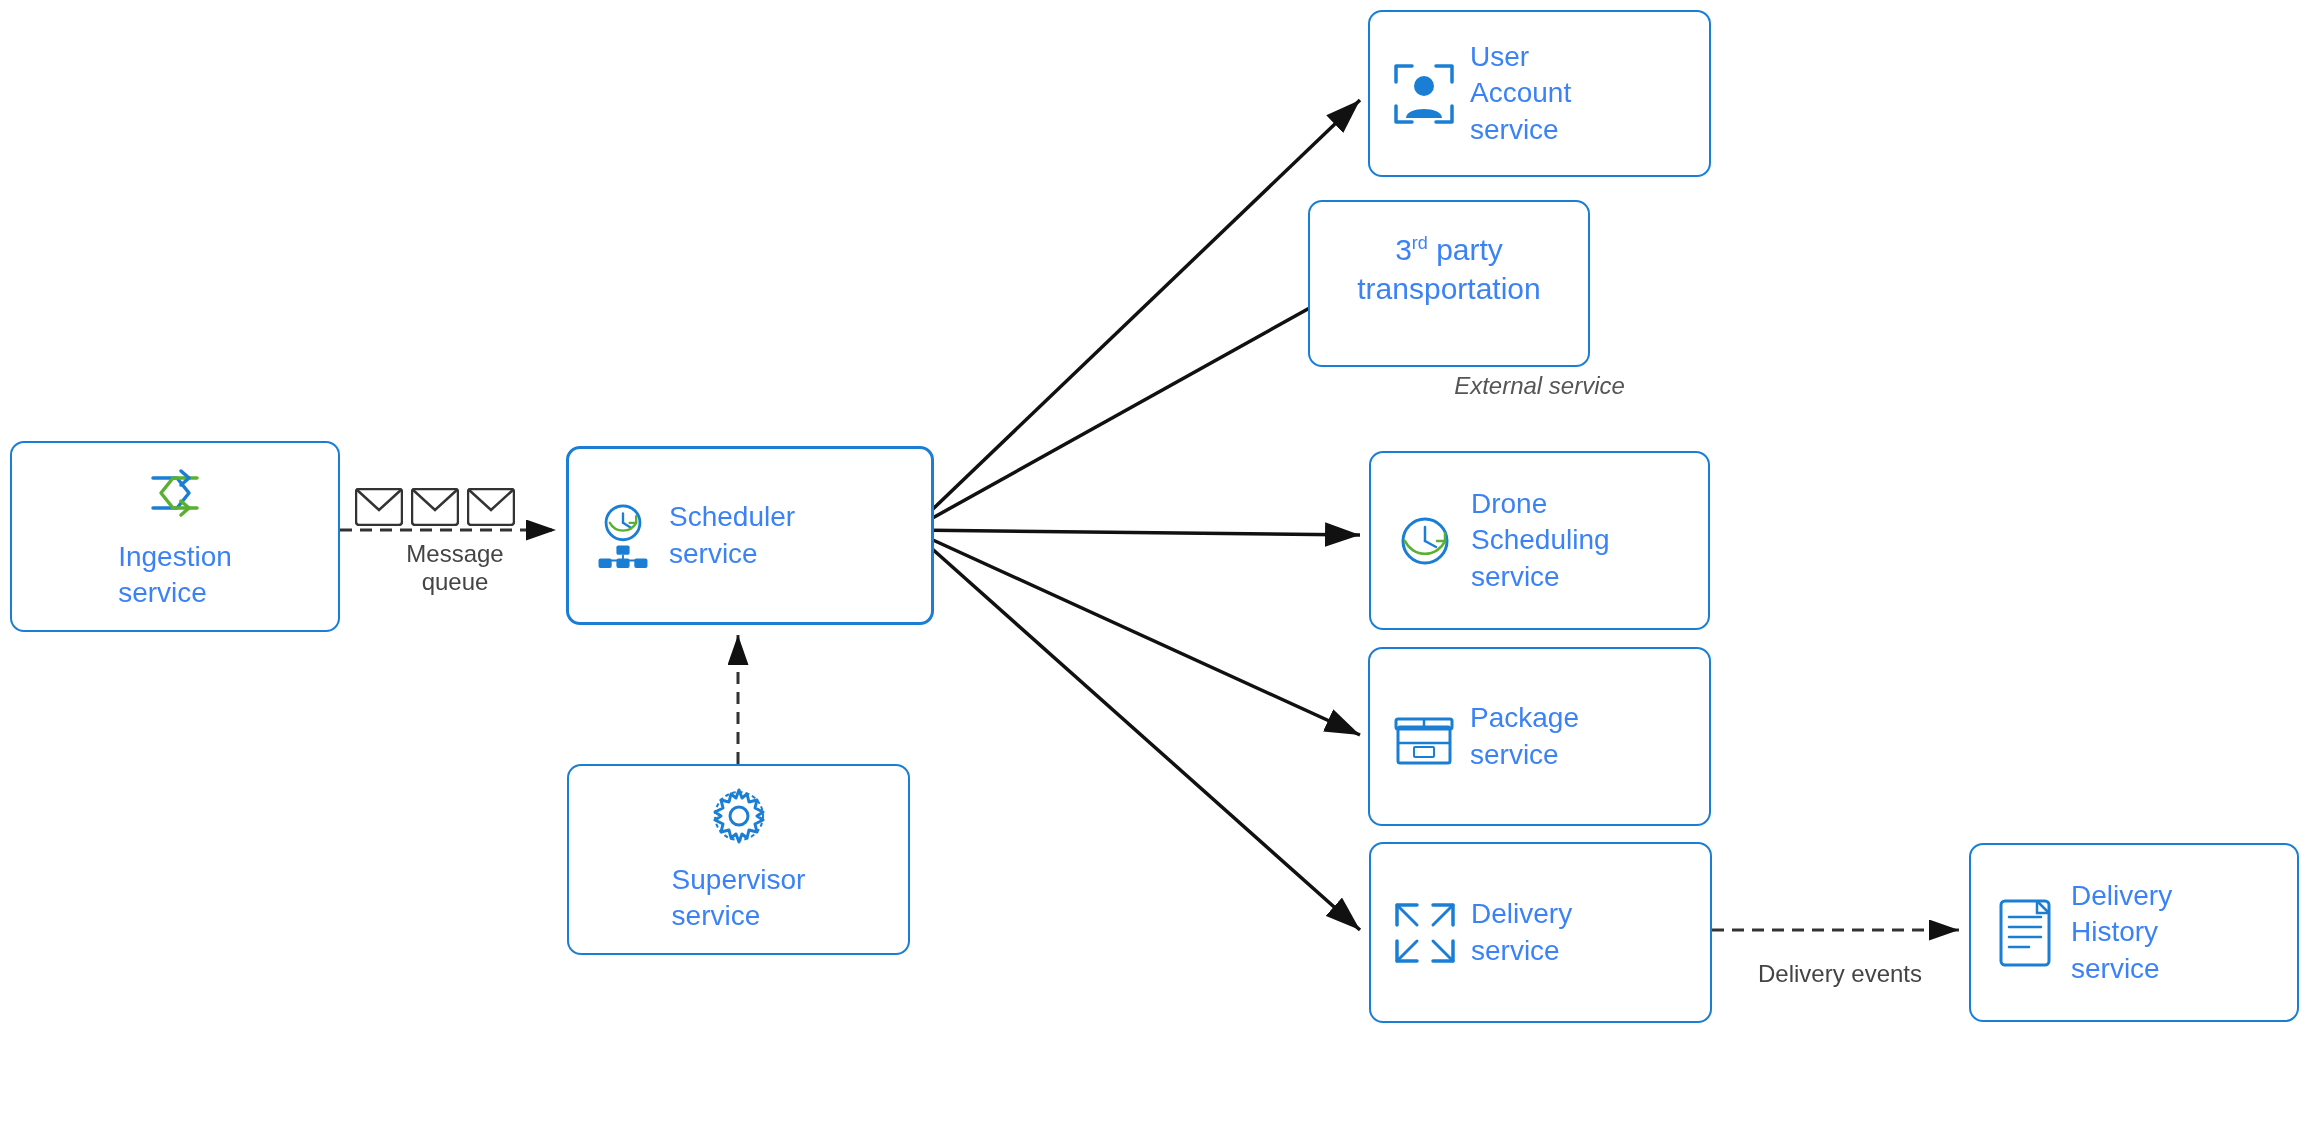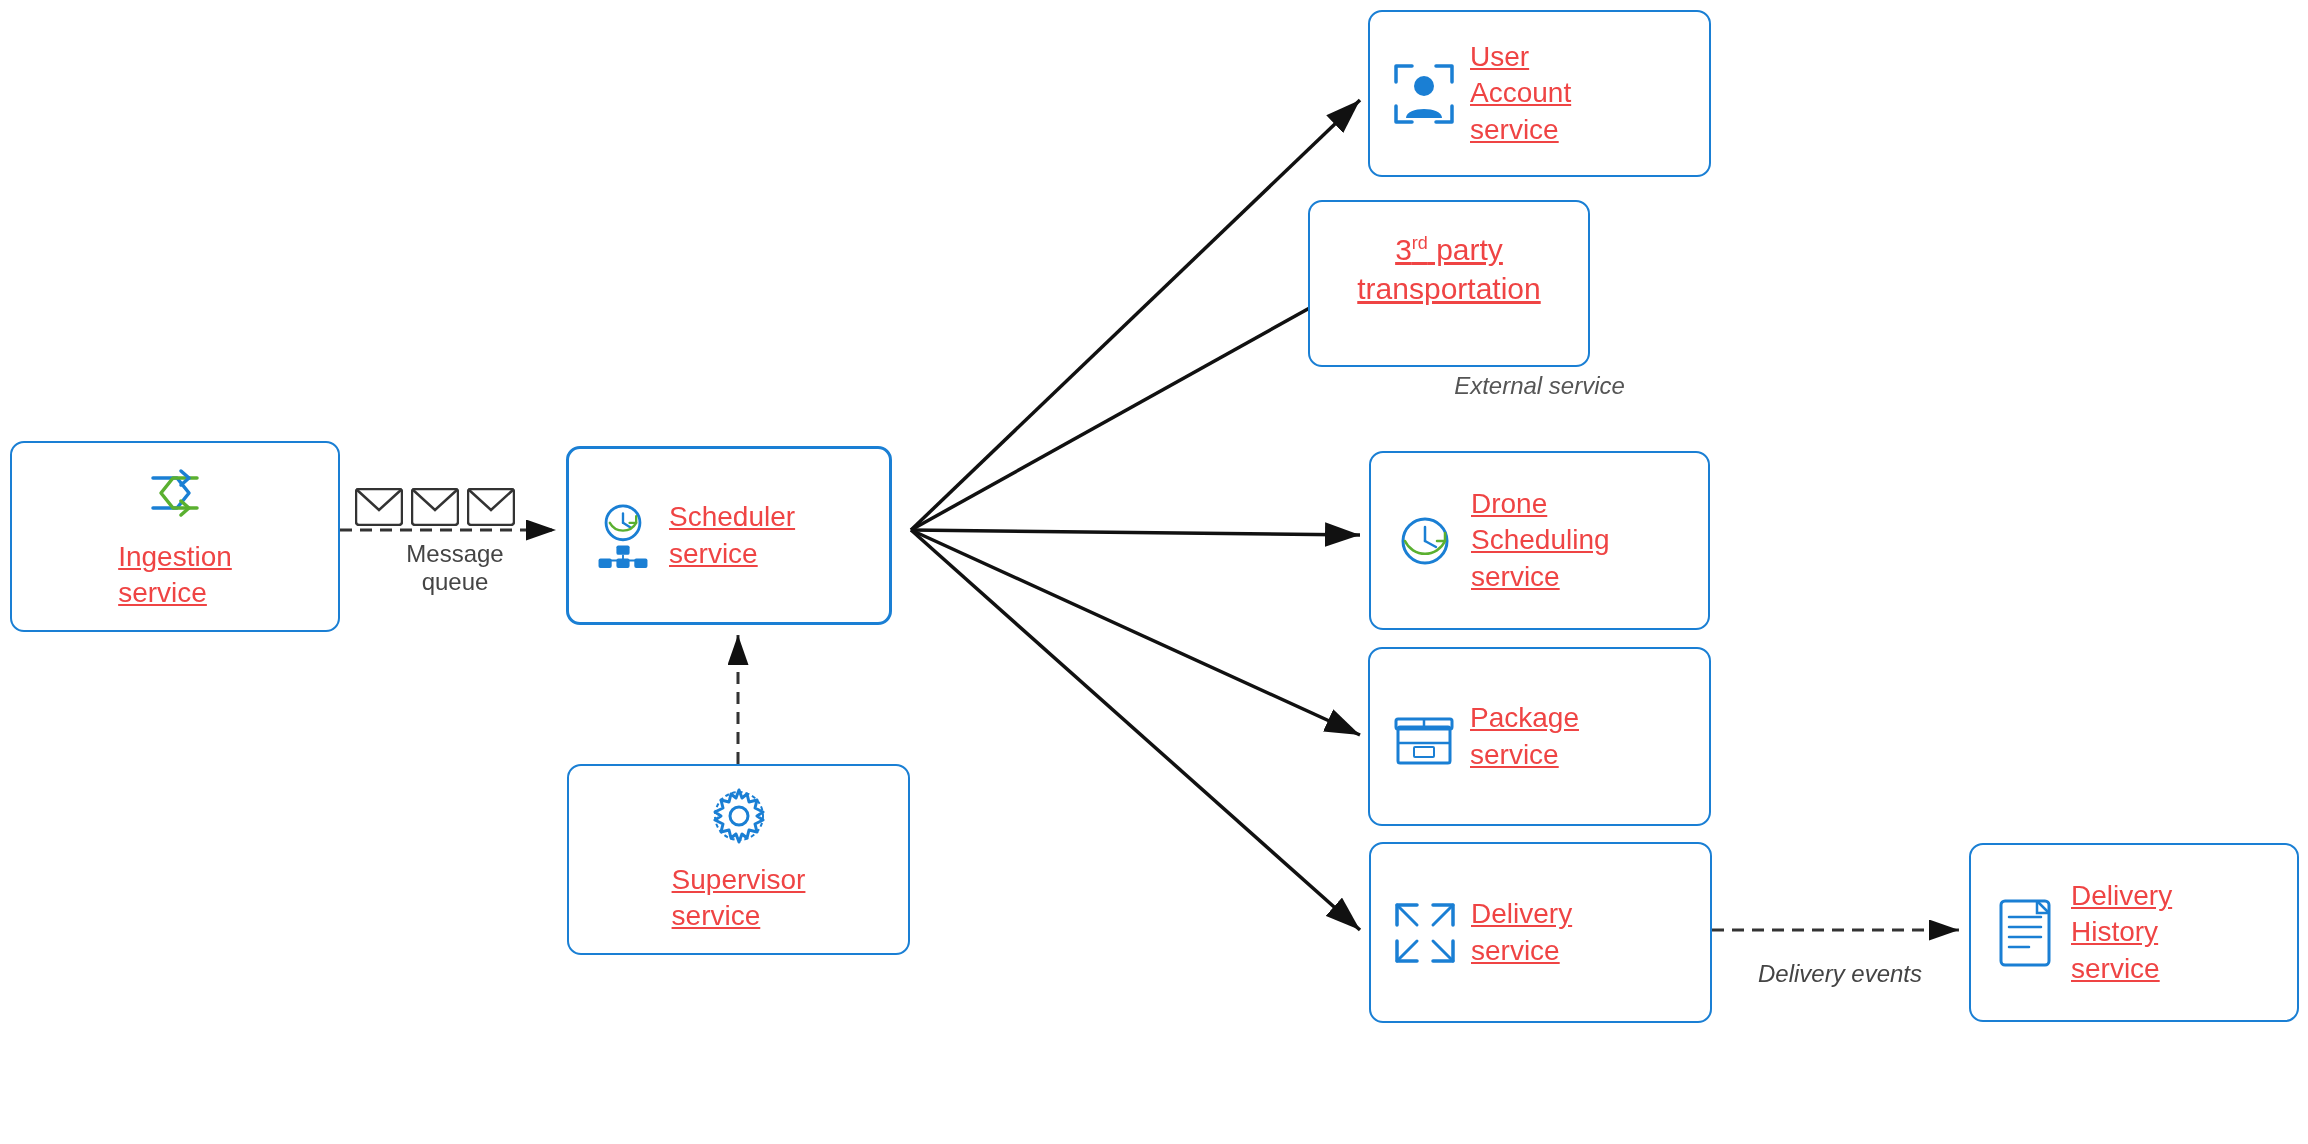--- a/index.html
+++ b/index.html
@@ -29,23 +29,22 @@
       gap: 14px;
     }
 
     .service-box.thick {
       border-width: 3px;
     }
 
     .service-label {
       font-size: 28px;
       font-weight: 400;
-      color: #ef4444;
+      color: #3b82f6;
       line-height: 1.3;
-      text-decoration: underline;
     }
 
     .icon-wrap {
       width: 64px;
       height: 64px;
       flex-shrink: 0;
       display: flex;
       align-items: center;
       justify-content: center;
     }
@@ -127,37 +126,37 @@
       <polyline points="1,1 24,22 47,1" fill="none" stroke="#333" stroke-width="2.5"></polyline>
     </svg>
     <svg width="48" height="38" viewBox="0 0 48 38">
       <rect x="1" y="1" width="46" height="36" rx="3" fill="none" stroke="#333" stroke-width="2.5"></rect>
       <polyline points="1,1 24,22 47,1" fill="none" stroke="#333" stroke-width="2.5"></polyline>
     </svg>
   </div>
 
   <div class="message-queue-label" style="left:355px; top:540px; width:200px;">Message<br>queue</div>
 
-  <div class="message-queue-label" style="left:1730px; top:960px; width:220px;font-style:italic;">Delivery events</div>
+  <div class="message-queue-label" style="left:1730px; top:960px; width:220px;">Delivery events</div>
 
   <div class="service-box" style="left:10px; top:441px; width:330px; min-height:178px;flex-direction:column;">
     <div class="icon-wrap">
 
       <svg width="60" height="60" viewBox="0 0 60 60">
 
         <path d="M8 15 L32 15 L44 30 L32 45 L8 45" fill="none" stroke="#1a7fd4" stroke-width="3.5" stroke-linecap="round" stroke-linejoin="round"></path>
         <path d="M52 15 L28 15 L16 30 L28 45 L52 45" fill="none" stroke="#5ab030" stroke-width="3.5" stroke-linecap="round" stroke-linejoin="round"></path>
         <polyline points="36,8 44,15 36,22" fill="none" stroke="#1a7fd4" stroke-width="3.5" stroke-linecap="round" stroke-linejoin="round"></polyline>
         <polyline points="36,38 44,45 36,52" fill="none" stroke="#5ab030" stroke-width="3.5" stroke-linecap="round" stroke-linejoin="round"></polyline>
       </svg>
     </div>
     <div class="service-label">Ingestion<br>service</div>
   </div>
 
-  <div class="service-box thick" style="left:566px; top:446px; width:326px; min-height:179px;">
+  <div class="service-box thick" style="left:566px; top:446px; width:368px; min-height:179px;">
     <div class="icon-wrap">
 
       <svg width="68" height="72" viewBox="0 0 68 72">
 
         <circle cx="34" cy="22" r="18" fill="none" stroke="#1a7fd4" stroke-width="3"></circle>
         <line x1="34" y1="22" x2="34" y2="12" stroke="#1a7fd4" stroke-width="2.5" stroke-linecap="round"></line>
         <line x1="34" y1="22" x2="42" y2="27" stroke="#1a7fd4" stroke-width="2.5" stroke-linecap="round"></line>
 
         <path d="M48,22 A16,16 0 0,1 20,22" fill="none" stroke="#5ab030" stroke-width="2.5" stroke-linecap="round"></path>
         <polyline points="48,15 48,22 41,22" fill="none" stroke="#5ab030" stroke-width="2.5" stroke-linecap="round" stroke-linejoin="round"></polyline>

